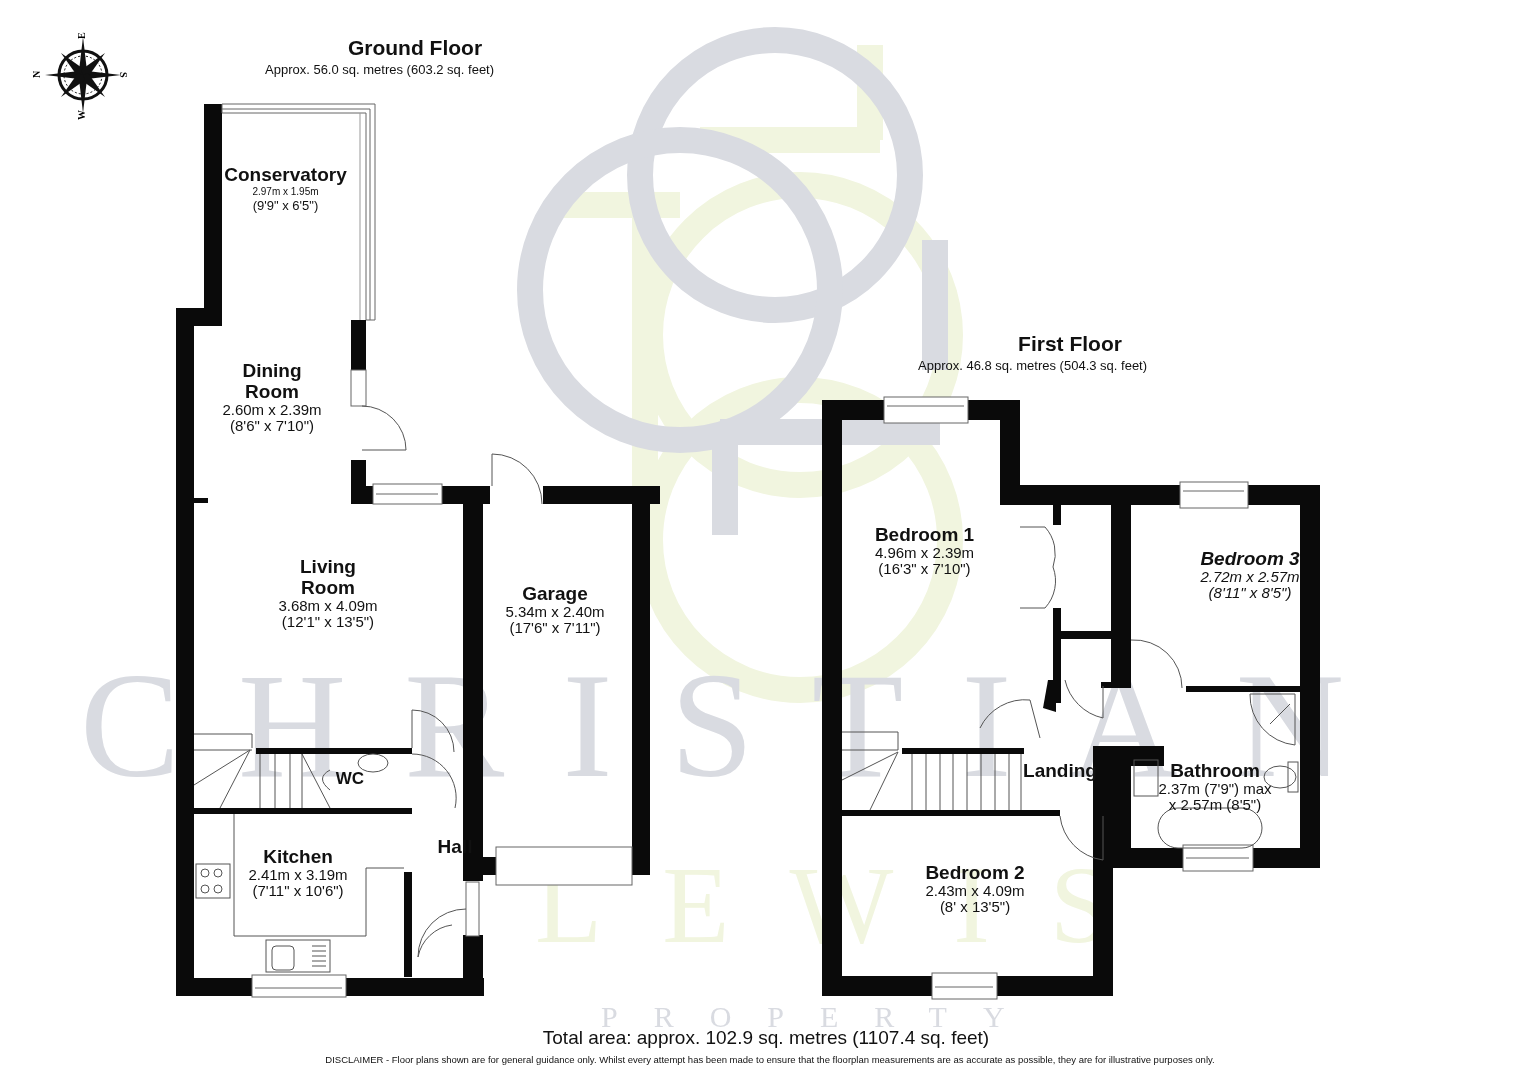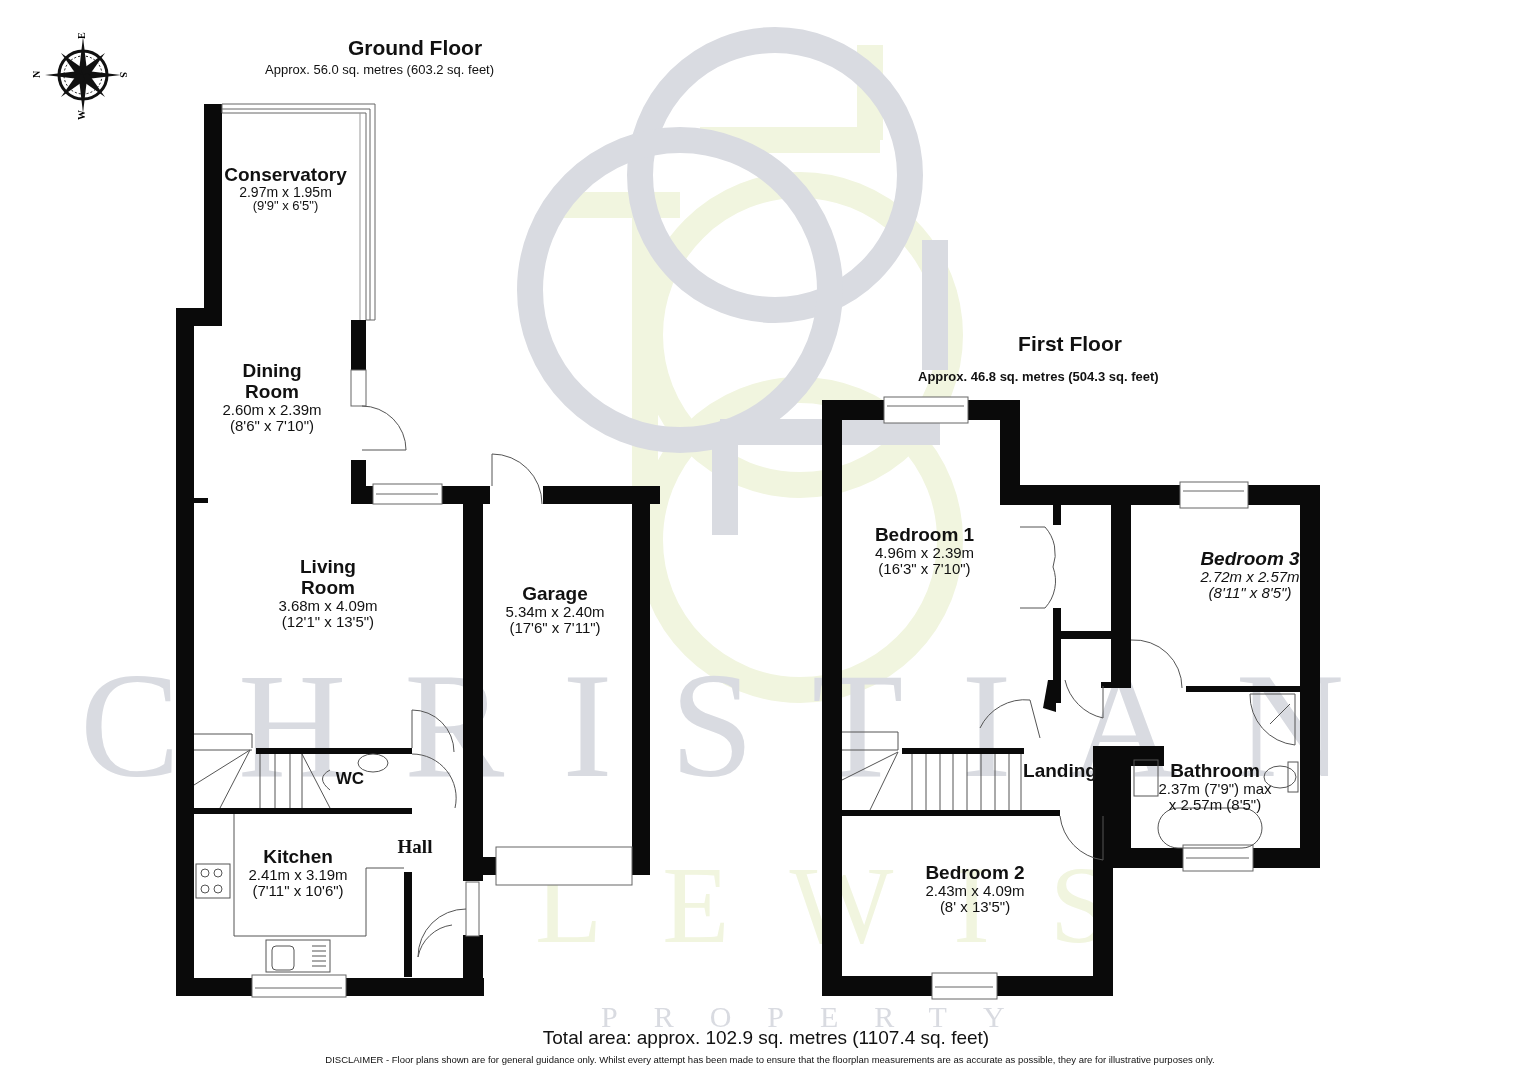--- a/index.html
+++ b/index.html
@@ -56,21 +56,21 @@
   <text x="5" y="51" font-size="10" font-family="Liberation Serif, serif" font-weight="bold" transform="rotate(-90 8 47)">N</text>
   <text x="50" y="10" font-size="10" font-family="Liberation Serif, serif" font-weight="bold" transform="rotate(-90 54 7)">E</text>
   <text x="93" y="51" font-size="10" font-family="Liberation Serif, serif" font-weight="bold" transform="rotate(90 96 47)">S</text>
   <text x="49" y="92" font-size="10" font-family="Liberation Serif, serif" font-weight="bold" transform="rotate(-90 53 88)">W</text>
 </svg>
 
 <div class="floor-title" style="left:265px; width:300px; top:37px;">Ground Floor</div>
 <div class="floor-sub" style="left:265px; width:300px; top:63px;">Approx. 56.0 sq. metres (603.2 sq. feet)</div>
 
 <div class="floor-title" style="left:920px; width:300px; top:333px;">First Floor</div>
-<div class="floor-sub" style="left:918px; width:300px; top:370px;font-weight:bold;">Approx. 46.8 sq. metres (504.3 sq. feet)</div>
+<div class="floor-sub" style="left:918px; width:300px; top:359px;">Approx. 46.8 sq. metres (504.3 sq. feet)</div>
 
 <svg class="layer" width="1532" height="1080">
   <g fill="#0a0a0a">
 
     <rect x="204" y="104" width="18" height="222"></rect>
 
     <rect x="176" y="308" width="18" height="688"></rect>
     <rect x="176" y="308" width="46" height="18"></rect>
 
     <rect x="194" y="498" width="14" height="5"></rect>
@@ -136,21 +136,21 @@
     <circle cx="205" cy="889" r="4"></circle>
       <circle cx="218" cy="889" r="4"></circle>
     <rect x="266" y="940" width="64" height="32"></rect>
     <rect x="272" y="946" width="22" height="24" rx="4"></rect>
     <path d="M312,946 L326,946 M312,951 L326,951 M312,956 L326,956 M312,961 L326,961 M312,966 L326,966"></path>
   </g>
 </svg>
 
 <div class="room" style="left:218px; width:135px; top:164px;">
   <span class="name">Conservatory</span>
-  <span class="dim" style="font-size:14px; line-height:14px;">2.97m x 1.95m</span>
+  <span class="dim" style="font-size:10px; line-height:14px;">2.97m x 1.95m</span>
   <span class="dim" style="font-size:13px; line-height:14px;">(9'9" x 6'5")</span>
 </div>
 <div class="room" style="left:202px; width:140px; top:360px;">
   <span class="name">Dining</span>
   <span class="name">Room</span>
   <span class="dim">2.60m x 2.39m</span>
   <span class="dim">(8'6" x 7'10")</span>
 </div>
 <div class="room" style="left:258px; width:140px; top:556px;">
   <span class="name">Living</span>
@@ -164,21 +164,21 @@
   <span class="dim">(17'6" x 7'11")</span>
 </div>
 <div class="room" style="left:330px; width:40px; top:768px;">
   <span class="name" style="font-size:17px;">WC</span>
 </div>
 <div class="room" style="left:228px; width:140px; top:846px;">
   <span class="name">Kitchen</span>
   <span class="dim">2.41m x 3.19m</span>
   <span class="dim">(7'11" x 10'6")</span>
 </div>
-<div class="room" style="left:390px; width:50px; top:836px;font-family:Liberation Serif, serif;">
+<div class="room" style="left:430px; width:50px; top:836px;">
   <span class="name">Hall</span>
 </div>
 
 <svg class="layer" width="1532" height="1080">
   <g fill="#0a0a0a">
 
     <rect x="822" y="400" width="62" height="20"></rect>
     <rect x="968" y="400" width="52" height="20"></rect>
     <rect x="822" y="400" width="20" height="596"></rect>
     <rect x="1000" y="400" width="20" height="105"></rect>

